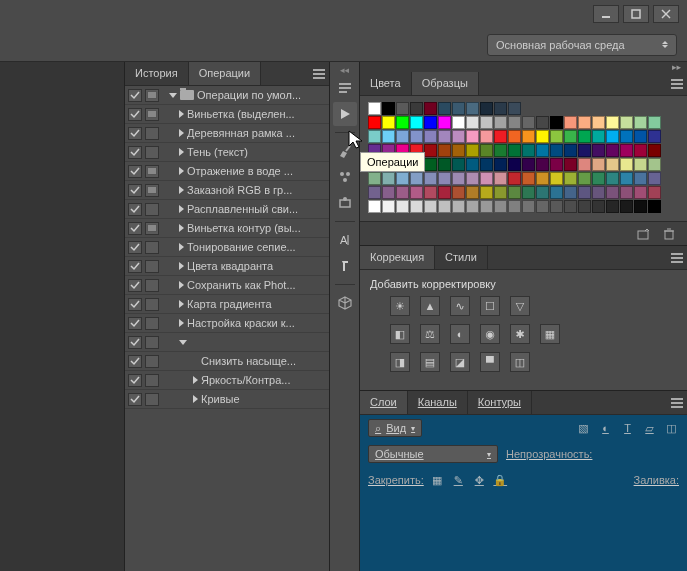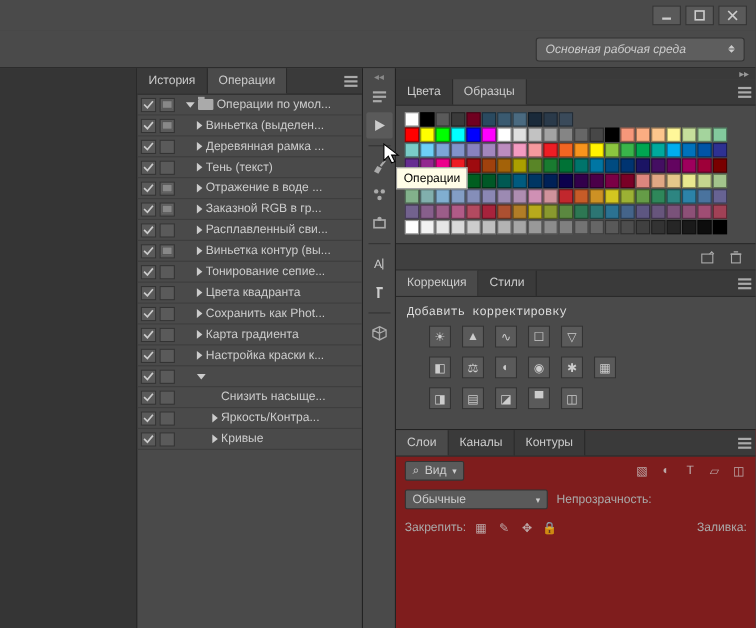--- a/index.html
+++ b/index.html
@@ -1,20 +1,20 @@
 <!DOCTYPE html>
 <html><head>
 <meta charset="utf-8">
 <style>
 * { margin:0; padding:0; box-sizing:border-box; font-family:Tahoma,Arial,sans-serif; font-size:11px; color:#ccc; user-select:none; }
 body { background:#444; width:687px; height:571px; overflow:hidden; position:relative; }
 .titlebar { height:28px; background:#4a4a4a; display:flex; justify-content:flex-end; align-items:center; padding-right:8px; gap:4px;}
 .winbtn { width:26px; height:18px; background:#5a5a5a; border:1px solid #333; display:flex; align-items:center; justify-content:center; cursor:pointer;}
 .winbtn svg { width:10px; height:10px; }
-.workspace-bar { height:34px; background:#4a4a4a; border-bottom:1px solid #2a2a2a; display:flex; align-items:center; justify-content:flex-end; padding-right:10px;font-style:italic;}
+.workspace-bar { height:34px; background:#4a4a4a; border-bottom:1px solid #2a2a2a; display:flex; align-items:center; justify-content:flex-end; padding-right:10px;}
 .workspace-dd { width:190px; height:22px; background:#5e5e5e; border:1px solid #333; border-radius:3px; display:flex; align-items:center; padding:0 8px; justify-content:space-between; cursor:pointer;}
 .ws-arrows { display:flex; flex-direction:column; gap:1px;}
 .ws-arrows span { width:0;height:0;border-left:3px solid transparent;border-right:3px solid transparent;}
 .main { display:flex; height:509px; }
 .leftdark { width:125px; background:#353535; border-right:1px solid #222;}
 .actions-panel { width:205px; background:#4a4a4a; display:flex; flex-direction:column; border-right:1px solid #222;}
 .tab-row { height:24px; display:flex; background:#3a3a3a; border-bottom:1px solid #2a2a2a;}
 .tab { padding:5px 10px; background:#3a3a3a; cursor:pointer; border-right:1px solid #2a2a2a;}
 .tab.active { background:#4a4a4a; }
 .panel-menu { width:20px; display:flex; align-items:center; justify-content:center; margin-left:auto; cursor:pointer;}
@@ -39,24 +39,24 @@
 .collapse-row { height:10px; display:flex; justify-content:flex-end; align-items:center; padding-right:6px; background:#3a3a3a; color:#999; font-size:9px; cursor:pointer;}
 .swatch-panel { background:#4a4a4a;}
 .sw-tabs { height:24px; display:flex; background:#3a3a3a; border-bottom:1px solid #2a2a2a;}
 .swatch-grid { padding:6px 8px 8px 8px; display:flex; flex-wrap:wrap; gap:1px; width:310px;}
 .sw { width:13px; height:13px; border:1px solid rgba(0,0,0,0.4); cursor:pointer; flex-shrink:0;}
 .sw.gap { background:transparent; border:none;}
 .sw-footer { height:24px; background:#404040; display:flex; justify-content:flex-end; align-items:center; gap:10px; padding-right:10px; border-top:1px solid #2a2a2a;}
 .ftr-icon { width:16px; height:16px; cursor:pointer; display:flex; align-items:center; justify-content:center;}
 .adj-panel { background:#4a4a4a; border-top:1px solid #222;}
 .adj-body { padding:8px 10px 10px 10px;}
-.adj-title { color:#ddd; margin-bottom:6px;font-family:Liberation Mono, monospace;}
+.adj-title { color:#ddd; margin-bottom:6px;}
 .adj-row { display:flex; gap:10px; margin-bottom:8px; padding-left:20px;}
 .adj-icon { width:20px; height:20px; background:#5a5a5a; border:1px solid #333; cursor:pointer; display:flex; align-items:center; justify-content:center;}
-.layers-panel { background:#7f1d1d; border-top:1px solid #222; flex:1;}
+.layers-panel { background:#0c4a6e; border-top:1px solid #222; flex:1;text-decoration:underline;}
 .ly-row1 { height:26px; display:flex; align-items:center; gap:6px; padding:0 8px;}
 .ly-dd { height:18px; background:#5a5a5a; border:1px solid #333; border-radius:2px; display:flex; align-items:center; padding:0 6px; gap:5px; cursor:pointer;}
 .ly-slot { flex:1;}
 .ly-iconrow { display:flex; gap:7px;}
 .tiny { width:15px; height:15px; cursor:pointer; display:flex; align-items:center; justify-content:center; opacity:0.8;}
 .ly-row2 { height:26px; display:flex; align-items:center; gap:8px; padding:0 8px;}
 .ly-row3 { height:26px; display:flex; align-items:center; gap:6px; padding:0 8px;}
 .lbl { color:#aaa;}
 .tooltip { position:absolute; left:360px; top:152px; background:#fffde7; color:#000; border:1px solid #999; padding:3px 6px; font-size:11px; z-index:10;}
 .cursor-arrow { position:absolute; left:348px; top:130px; z-index:11; }

